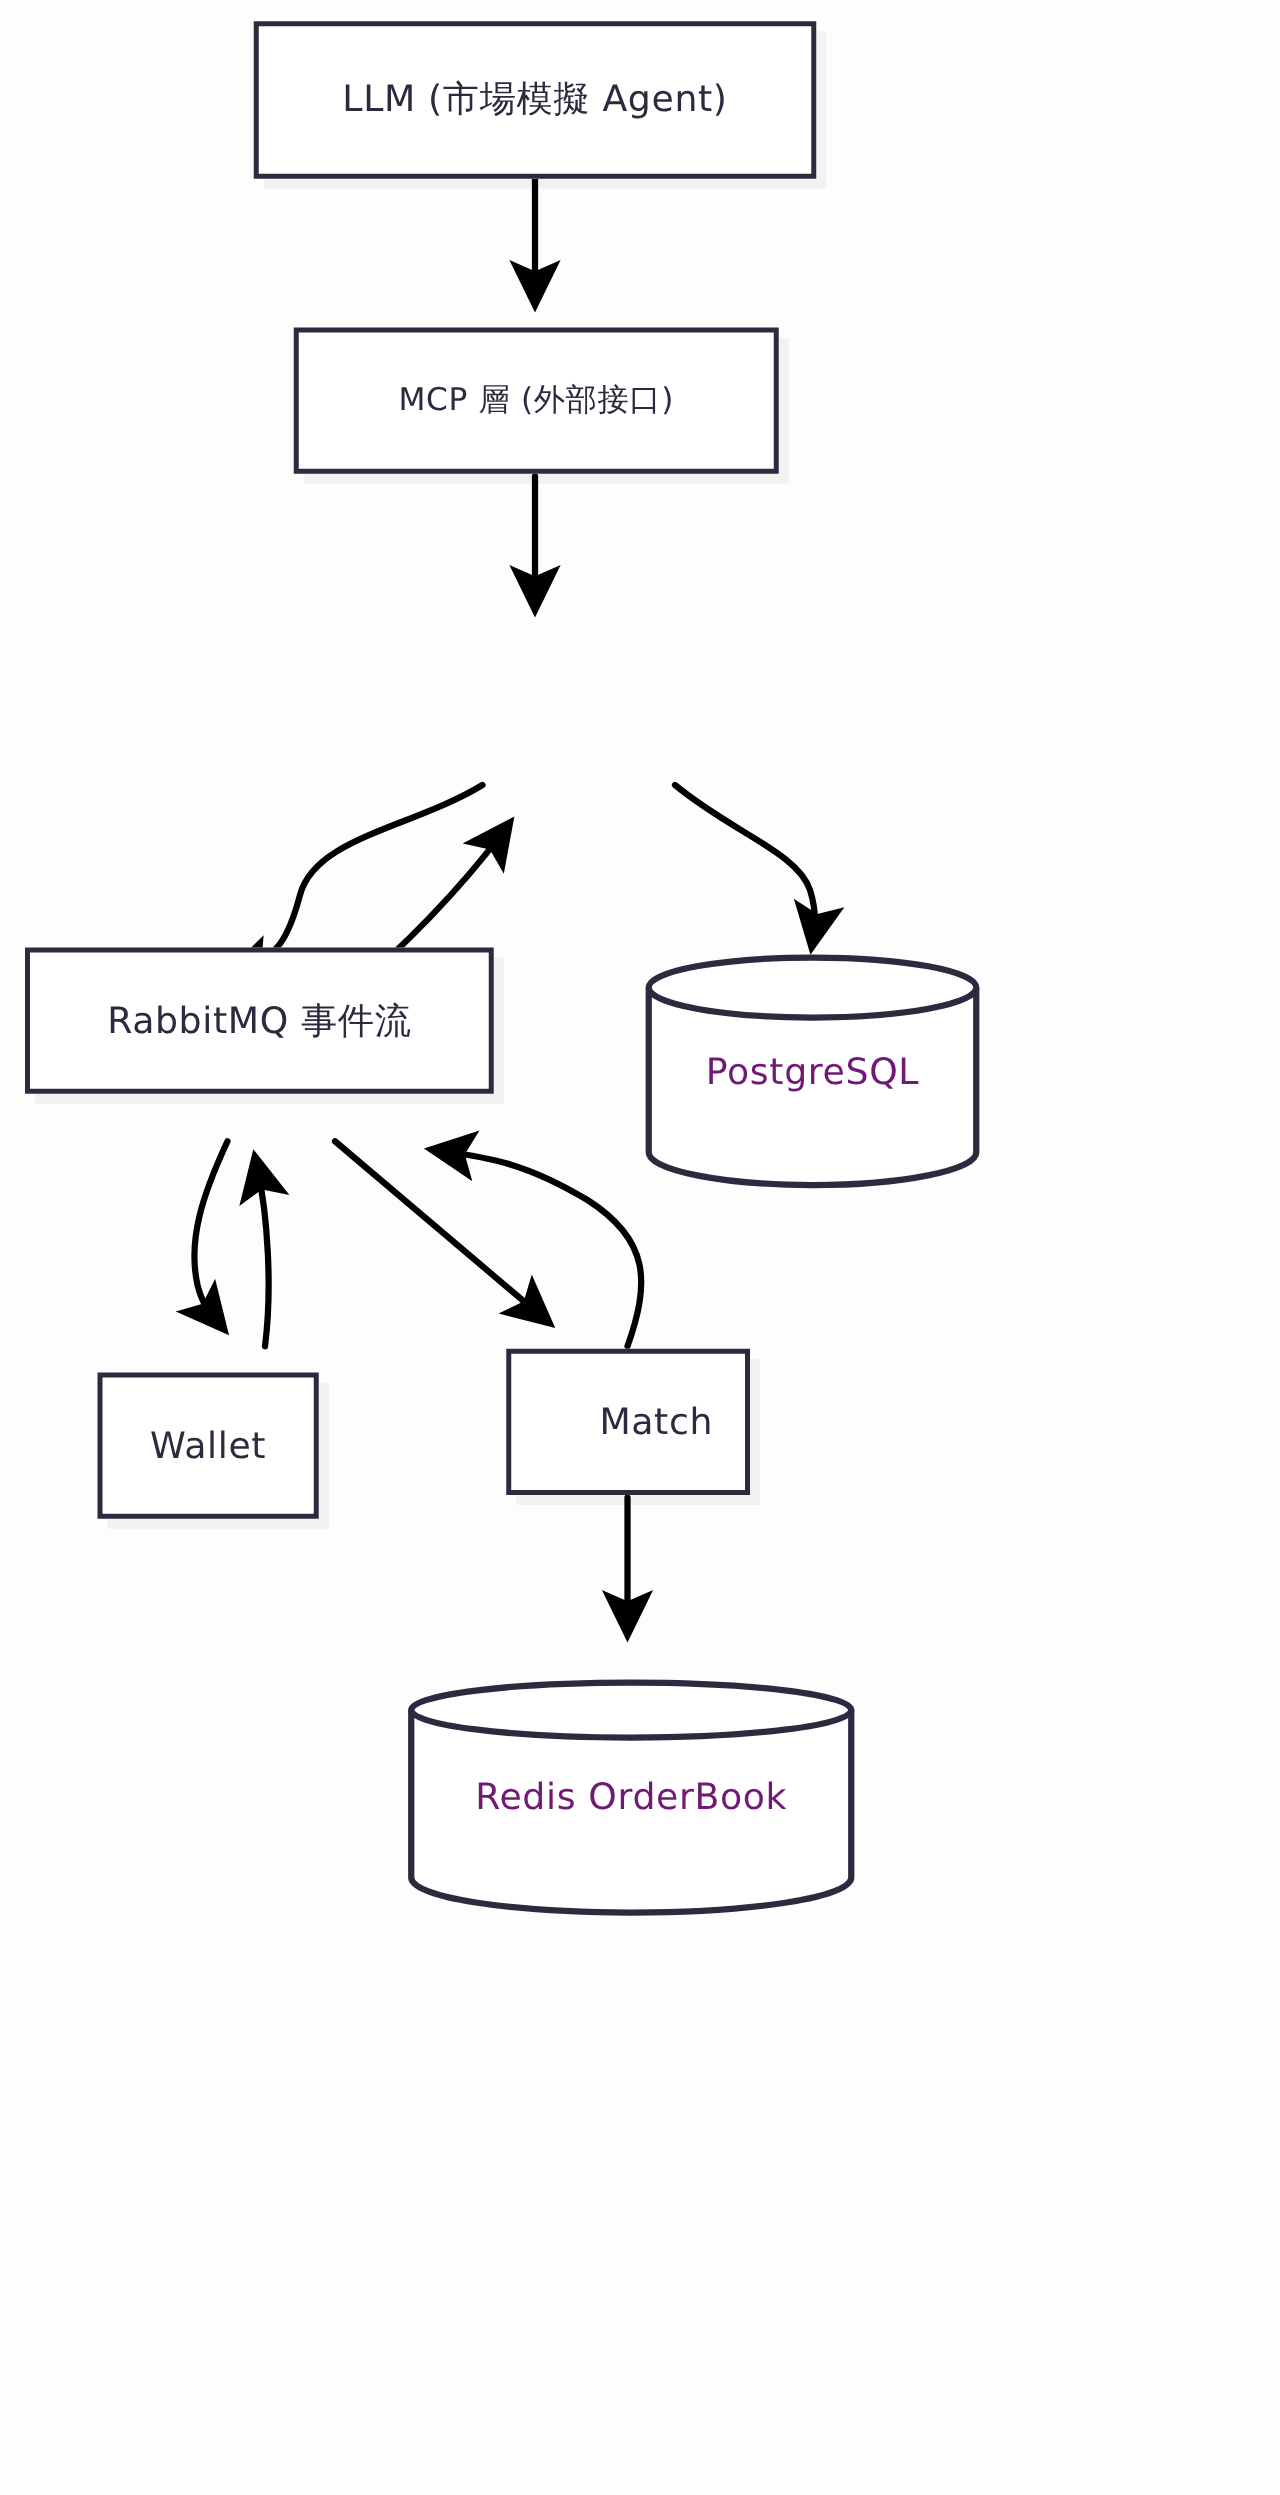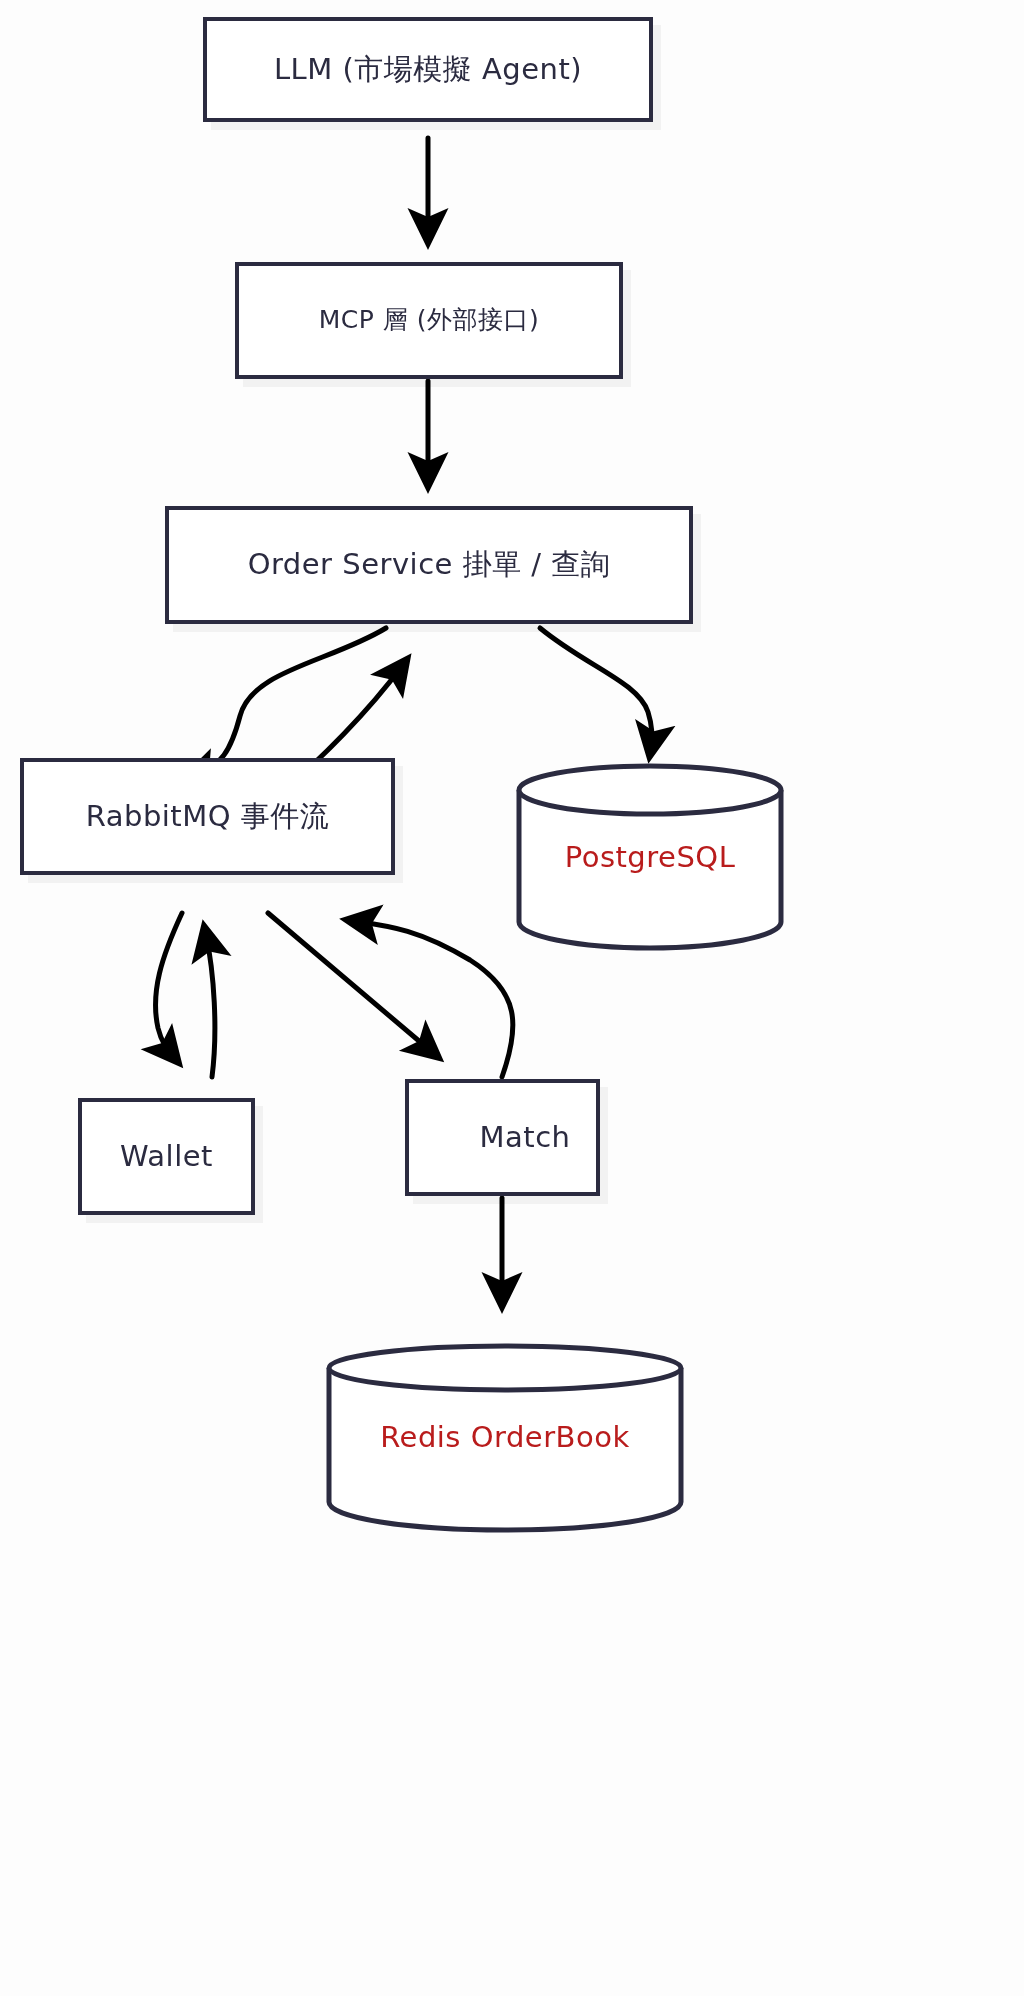--- a/index.html
+++ b/index.html
@@ -54,27 +54,27 @@
     position: absolute;
     left: 0;
     top: 0;
     overflow: visible;
   }
   .cyl .cyl-label {
     position: absolute;
     left: 0;
     right: 0;
     text-align: center;
-    color: #b91c1c;
+    color: #701a75;
     white-space: nowrap;
     letter-spacing: 0.5px;
   }
 
   
-  #node-llm      { left: 203px; top: 17px;   width: 450px; height: 105px; }
+  #node-llm      { left: 203px; top: 17px;   width: 450px; height: 126px; }
   #node-llm .label      { font-size: 29px; }
 
   #node-mcp      { left: 235px; top: 262px;  width: 388px; height: 117px; }
   #node-mcp .label      { font-size: 25px; }
 
   #node-order    { left: 165px; top: 506px;  width: 528px; height: 118px; }
   #node-order .label    { font-size: 29px; }
 
   #node-rabbit   { left: 20px;  top: 758px;  width: 375px; height: 117px; }
   #node-rabbit .label   { font-size: 29px; }
@@ -142,23 +142,20 @@
   </svg>
 
   <div class="node rect" id="node-llm">
     <span class="label">LLM (市場模擬 Agent)</span>
   </div>
 
   <div class="node rect" id="node-mcp">
     <span class="label">MCP 層 (外部接口)</span>
   </div>
 
-  <div class="node rect" id="node-order">
-    <span class="label">Order Service 掛單 / 查詢</span>
-  </div>
 
   <div class="node rect" id="node-rabbit">
     <span class="label">RabbitMQ 事件流</span>
   </div>
 
   <div class="cyl" id="cyl-postgres">
     <svg class="cyl-svg" width="270" height="188" viewBox="0 0 270 188">
       <path d="M4,28 L4,160 C4,174 63,186 135,186 C207,186 266,174 266,160 L266,28" fill="#ffffff" stroke="#2b2b40" stroke-width="5"></path>
       <ellipse cx="135" cy="28" rx="131" ry="24" fill="#ffffff" stroke="#2b2b40" stroke-width="5"></ellipse>
     </svg>

